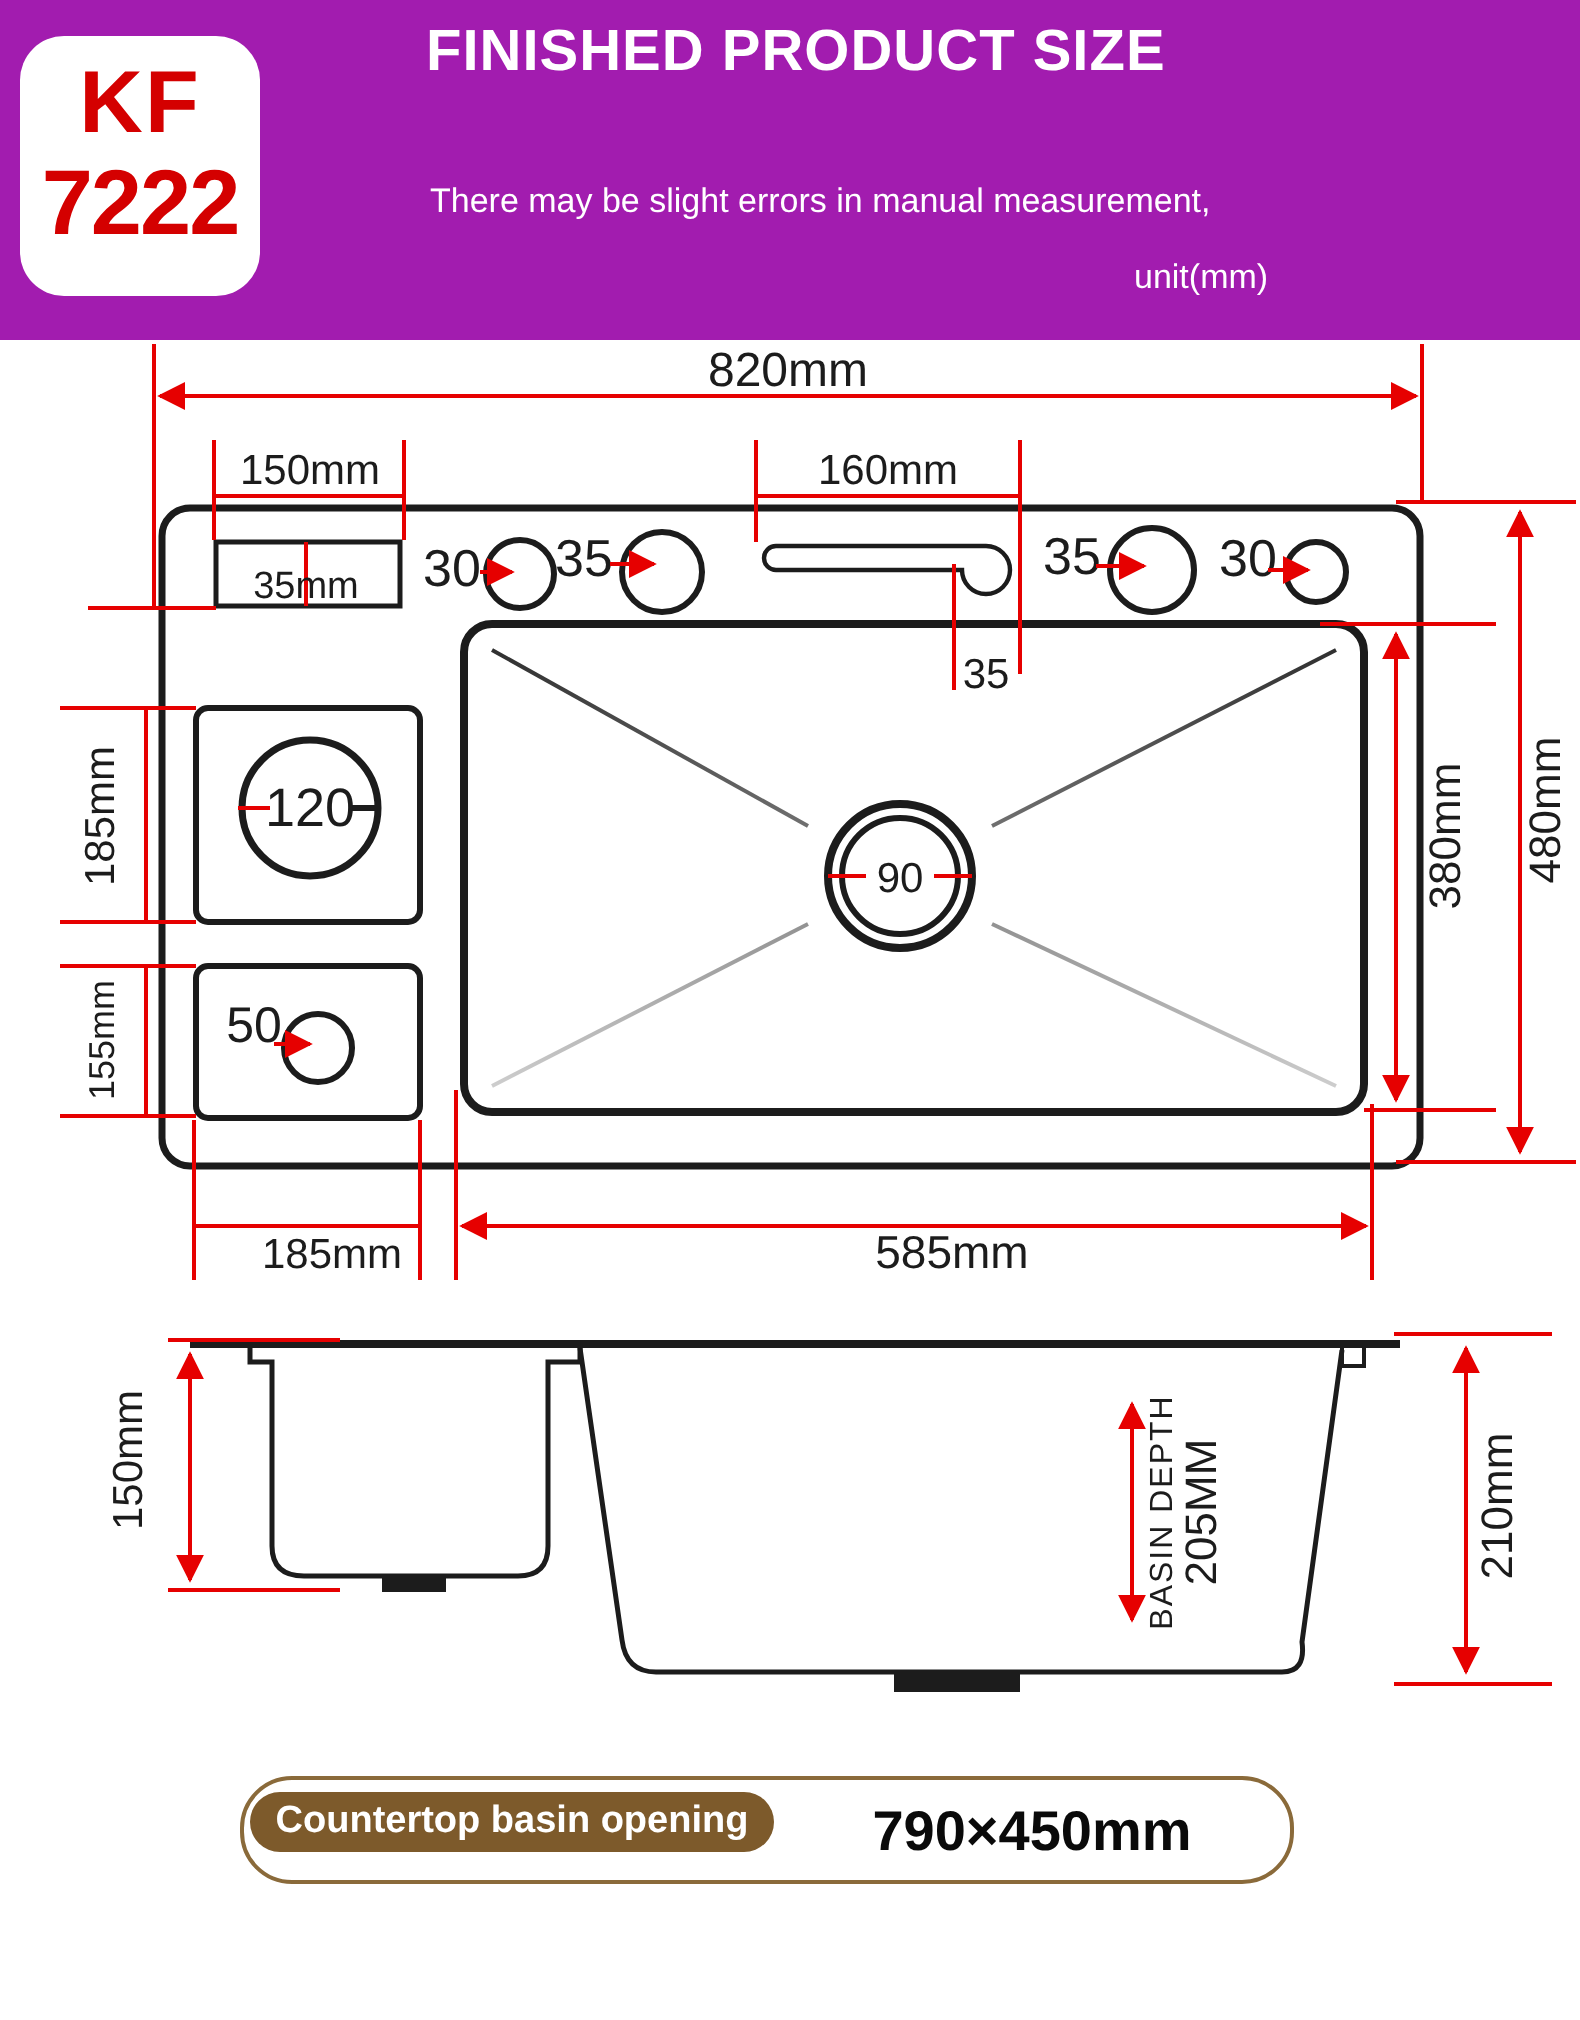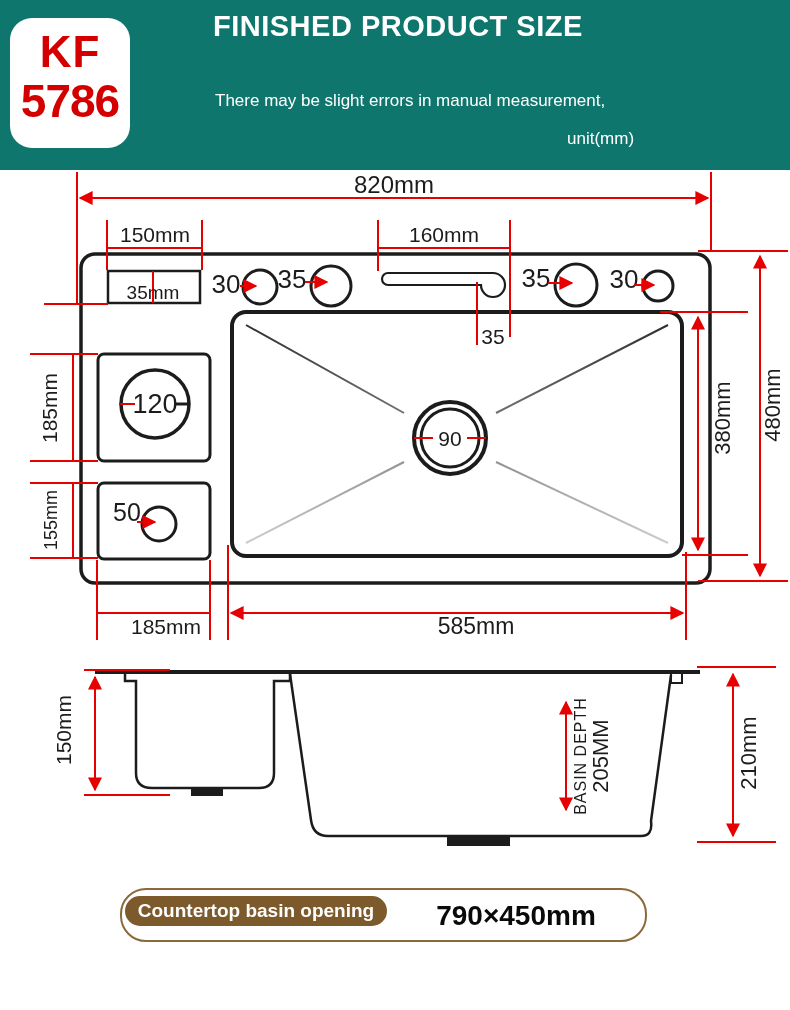--- a/index.html
+++ b/index.html
@@ -1,19 +1,19 @@
 <!DOCTYPE html>
 <html><head>
 <meta charset="utf-8">
 <style>
   html,body{margin:0;padding:0;background:#ffffff;}
   #canvas{position:relative;width:790px;height:1010px;background:#ffffff;overflow:hidden;
           font-family:"Liberation Sans", sans-serif;}
   
-  .header{position:absolute;left:0;top:0;width:790px;height:170px;background:#0f766e;}
+  .header{position:absolute;left:0;top:0;width:790px;height:170px;background:#a21caf;}
   .model-card{position:absolute;left:10px;top:18px;width:120px;height:130px;background:#ffffff;
               border-radius:22px;text-align:center;color:#d40000;font-weight:bold;}
   .model-top{display:block;font-size:44px;line-height:1.1;margin-top:10px;letter-spacing:1px;}
   .model-bottom{display:block;font-size:46px;line-height:1.1;letter-spacing:-1px;}
   .header-title{position:absolute;left:213px;top:10px;width:570px;color:#ffffff;font-weight:bold;
                 font-size:29px;letter-spacing:0.5px;white-space:nowrap;}
   .header-sub{position:absolute;left:215px;top:92px;color:#ffffff;font-size:17px;line-height:18px;}
   .header-unit{position:absolute;left:567px;top:129px;color:#ffffff;font-size:17px;}
   
   svg text{font-family:"Liberation Sans", sans-serif;fill:#1c1c1c;}
@@ -32,21 +32,21 @@
                 font-weight:bold;font-size:28px;display:flex;align-items:center;justify-content:center;}
 </style>
 </head>
 <body>
 
 <div id="canvas">
 
   <div class="header">
     <div class="model-card">
       <span class="model-top">KF</span>
-      <span class="model-bottom">5786</span>
+      <span class="model-bottom">7222</span>
     </div>
     <div class="header-title">FINISHED PRODUCT SIZE</div>
     <div class="header-sub">
       <div>There may be slight errors in manual measurement,</div>
     </div>
     <div class="header-unit">unit(mm)</div>
   </div>
 
   <svg width="790" height="1010" viewBox="0 0 790 1010" style="position:absolute;left:0;top:0;">
     <defs>

